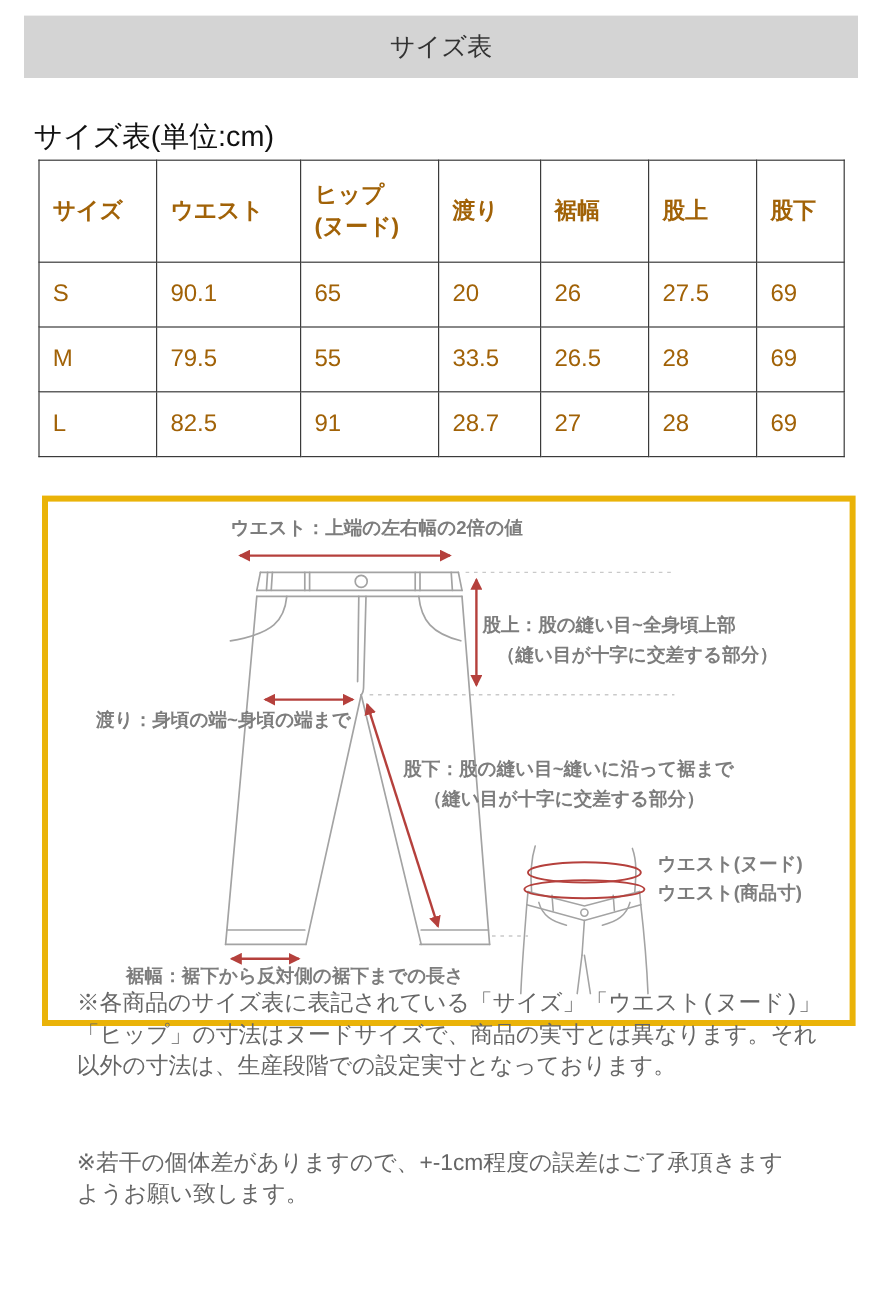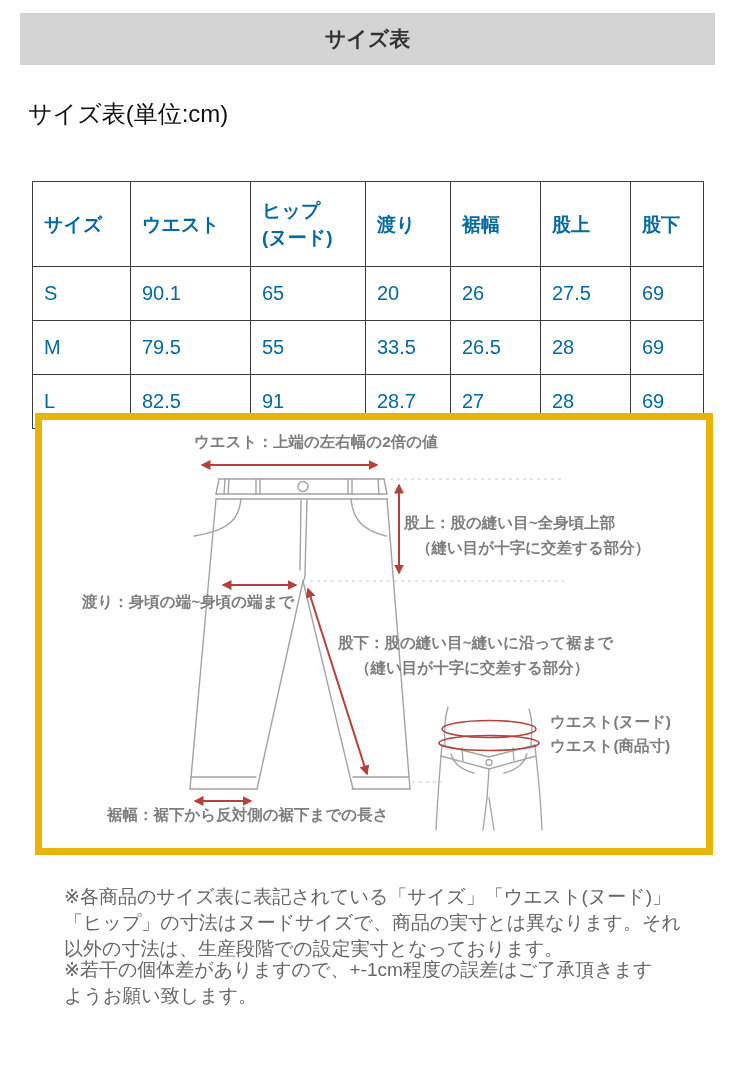--- a/index.html
+++ b/index.html
@@ -5,51 +5,51 @@
   * { margin:0; padding:0; box-sizing:border-box; }
   html,body { background:#ffffff; }
   body { font-family:"Liberation Sans","DejaVu Sans",sans-serif; }
   .screen {
     position:relative; width:735px; height:1080px;
     background:#ffffff; overflow:hidden;
   }
   .titlebar {
     position:absolute; left:20px; top:13px; width:695px; height:52px;
     background:#d4d4d4; display:flex; align-items:center; justify-content:center;
-    font-size:21px; font-weight:700; color:#333333;
+    font-size:21px; font-weight:400; color:#333333;
   }
   .subtitle {
     position:absolute; left:28px; top:98px;
     font-size:24px; color:#111111;
   }
   table.size-table {
     position:absolute; left:32px; top:133px;
     border-collapse:collapse; table-layout:fixed;
-    font-size:20px; color:#0369a1;margin-top:48px;
+    font-size:20px; color:#a16207;
   }
   .size-table th, .size-table td {
     border:1.5px solid #3b3b3b; text-align:left;
     padding:0 0 0 11px; vertical-align:middle;
   }
   .size-table th {
     height:85px; font-size:19px; font-weight:700;
     white-space:pre-line; line-height:27px;
   }
   .size-table td { height:54px; font-weight:400; }
   .diagram {
     position:absolute; left:35px; top:413px; width:678px; height:442px;
-    border:7px solid #eab308; background:#ffffff;
+    border:5px solid #eab308; background:#ffffff;
   }
   .diagram svg { display:block; width:678px; height:442px;
     font-family:"Liberation Sans","DejaVu Sans",sans-serif; }
   .note {
     position:absolute; left:64px;
     font-size:19px; line-height:26px; color:#666666; white-space:pre;
   }
-  .note-1 { top:884px; }
+  .note-1 { top:824px;font-family:Liberation Mono, monospace; }
   .note-2 { top:957px; }
   .note-3 { top:1016px; }
 </style>
 </head>
 <body>
 
 <div class="screen">
 
   <div class="titlebar">
     <span>サイズ表</span>

